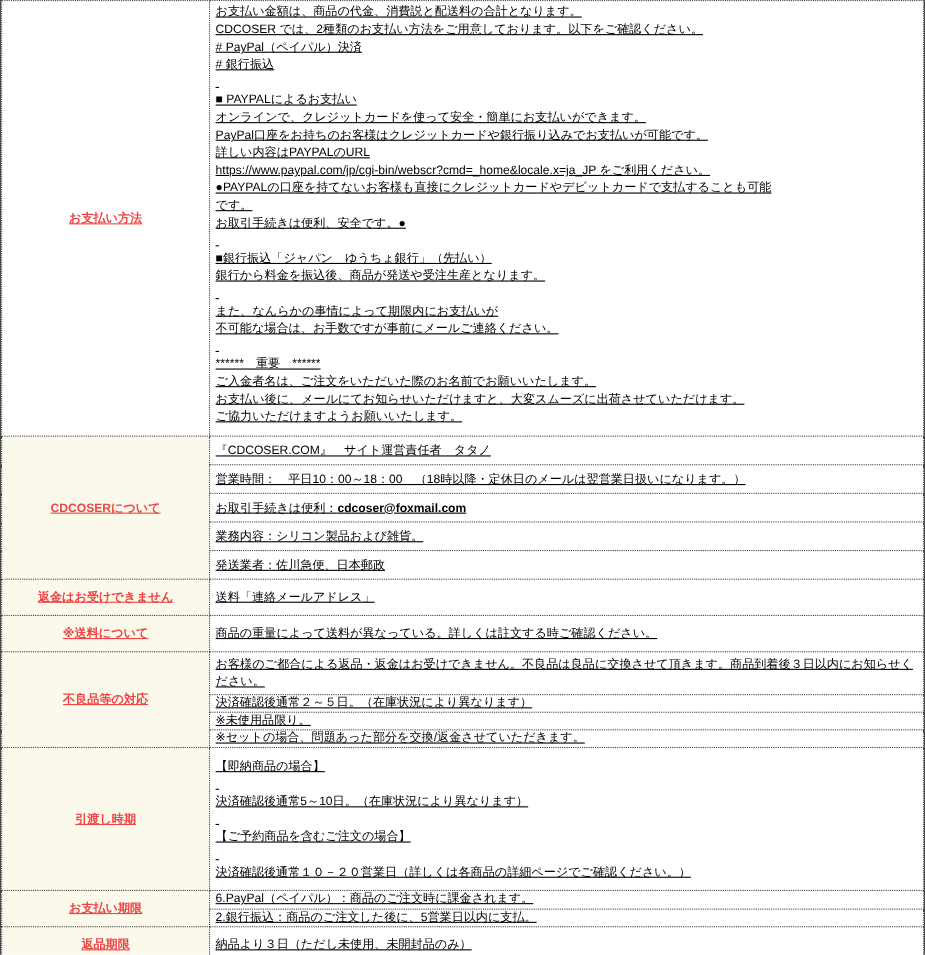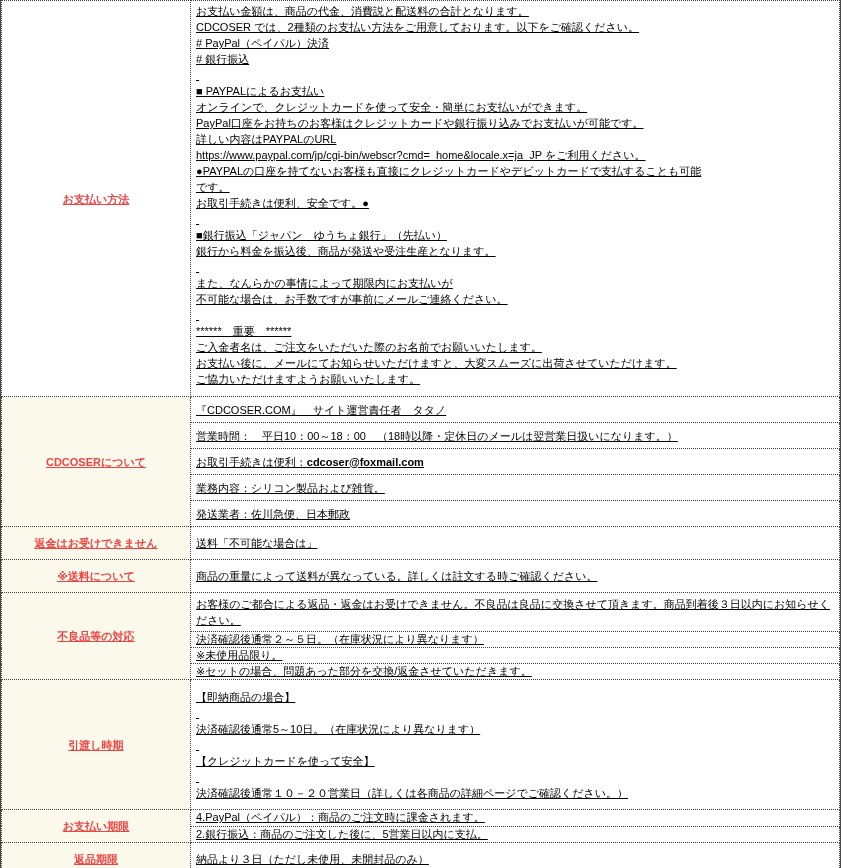--- a/index.html
+++ b/index.html
@@ -104,21 +104,21 @@
           </td>
         </tr>
         <tr>
           <td style="height: 26px;">
             <div class="line">発送業者：佐川急便、日本郵政</div>
           </td>
         </tr>
         <tr>
           <th rowspan="1">返金はお受けできません</th>
           <td style="height: 23px;">
-            <div class="line">送料「不可能な場合は」</div>
+            <div class="line">送料「連絡メールアドレス」</div>
           </td>
         </tr>
         <tr>
           <th rowspan="1">※送料について</th>
           <td style="height: 24px;">
             <div class="line">商品の重量によって送料が異なっている。詳しくは註文する時ご確認ください。</div>
           </td>
         </tr>
         <tr>
           <th rowspan="4">不良品等の対応</th>
@@ -141,29 +141,29 @@
             <div class="line">※セットの場合、問題あった部分を交換/返金させていただきます。</div>
           </td>
         </tr>
         <tr>
           <th rowspan="1">引渡し時期</th>
           <td style="height: 130px;">
             <div class="line">【即納商品の場合】</div>
             <div class="line">&nbsp;</div>
             <div class="line">決済確認後通常5～10日。（在庫状況により異なります）</div>
             <div class="line">&nbsp;</div>
-            <div class="line">【クレジットカードを使って安全】</div>
+            <div class="line">【ご予約商品を含むご注文の場合】</div>
             <div class="line">&nbsp;</div>
             <div class="line">決済確認後通常１０－２０営業日（詳しくは各商品の詳細ページでご確認ください。）</div>
           </td>
         </tr>
         <tr>
           <th rowspan="2">お支払い期限</th>
           <td class="compact" style="height: 16px;">
-            <div class="line">4.PayPal（ペイパル）：商品のご注文時に課金されます。</div>
+            <div class="line">6.PayPal（ペイパル）：商品のご注文時に課金されます。</div>
           </td>
         </tr>
         <tr>
           <td class="compact" style="height: 16px;">
             <div class="line">2.銀行振込：商品のご注文した後に、5営業日以内に支払。</div>
           </td>
         </tr>
         <tr>
           <th rowspan="1">返品期限</th>
           <td style="height: 20px;">

